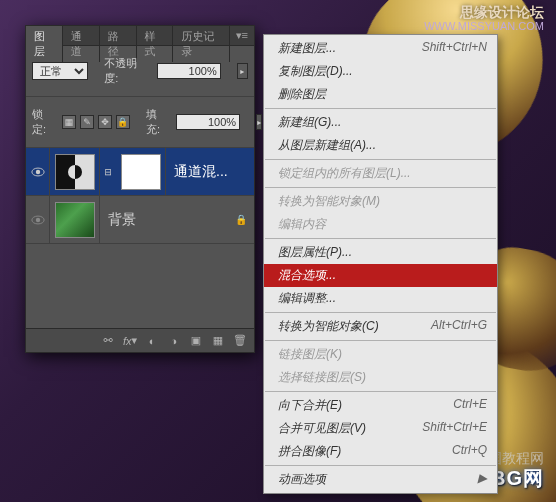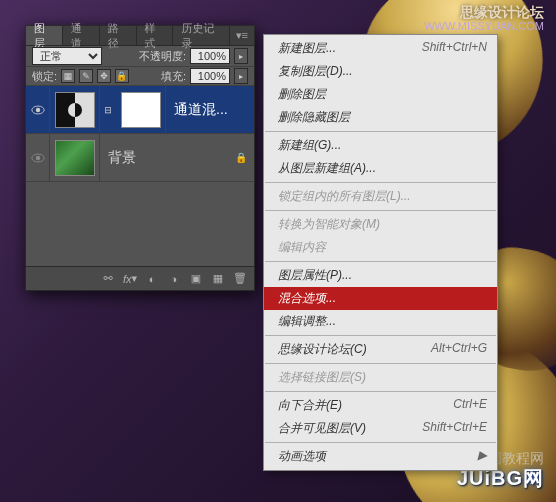--- a/index.html
+++ b/index.html
@@ -6,29 +6,29 @@
 body { width: 556px; height: 502px; overflow: hidden; position: relative; background: #000; }
 
 .canvas-bg { position: absolute; inset: 0; background: linear-gradient(135deg, #4a2d5e 0%, #2e1a3d 40%, #1a0d24 100%); }
 .leaf { position: absolute; border-radius: 40% 60% 50% 50%; filter: blur(0.5px); }
 .leaf-1 { width: 180px; height: 180px; top: -30px; right: 10px; background: radial-gradient(ellipse at 30% 30%, #f5d98e 0%, #c9a84a 40%, #5d3a1a 80%, transparent 95%); transform: rotate(45deg); }
 .leaf-2 { width: 180px; height: 200px; bottom: -30px; right: -20px; background: radial-gradient(ellipse at 30% 30%, #f5d98e 0%, #c9a84a 40%, #5d3a1a 80%, transparent 95%); transform: rotate(-20deg); }
 .leaf-3 { width: 120px; height: 120px; top: 250px; right: -30px; background: radial-gradient(ellipse at 30% 30%, #c9a84a 0%, #5d3a1a 60%, transparent 95%); transform: rotate(10deg); }
 
 .panel { position: absolute; top: 25px; left: 25px; width: 230px; background: #535353; border: 1px solid #2a2a2a; box-shadow: 2px 4px 16px rgba(0,0,0,0.8); font-size: 11px; color: #d0d0d0; }
 .panel-tabs { display: flex; background: #3d3d3d; border-bottom: 1px solid #2a2a2a; height: 20px; align-items: stretch; }
-.tab { padding: 1px 8px; font-size: 11px; color: #a0a0a0; border-right: 1px solid #2a2a2a; cursor: pointer; display: flex; align-items: center; }
+.tab { padding: 18px 8px; font-size: 11px; color: #a0a0a0; border-right: 1px solid #2a2a2a; cursor: pointer; display: flex; align-items: center; }
 .tab.active { background: #535353; color: #e0e0e0; }
 .panel-menu-icon { margin-left: auto; padding: 3px 6px; color: #a0a0a0; cursor: pointer; }
 
-.panel-row { display: flex; align-items: center; padding: 1px 6px; gap: 4px; border-bottom: 1px solid #404040; }
+.panel-row { display: flex; align-items: center; padding: 10px 6px; gap: 16px; border-bottom: 1px solid #404040; }
 .panel-row select, .panel-row input[type="text"] { background: #e8e8e8; border: 1px solid #2a2a2a; font-size: 11px; padding: 1px 3px; color: #333; }
 .blend-select { width: 70px; }
 .opacity-label { margin-left: auto; font-size: 11px; }
-.pct-input { width: 40px; text-align: right; }
+.pct-input { width: 64px; text-align: right; }
 .arrow-btn { width: 14px; height: 16px; background: #5a5a5a; border: 1px solid #2a2a2a; font-size: 8px; display: flex; align-items: center; justify-content: center; cursor: pointer; }
 
 .layer-list { background: #535353; min-height: 180px; }
 .layer-item { display: flex; align-items: center; border-bottom: 1px solid #404040; height: 48px; }
 .layer-item.selected { background: #1a3a7a; color: #fff; }
 .vis-col { width: 24px; height: 100%; display: flex; align-items: center; justify-content: center; border-right: 1px solid #404040; }
 .eye-icon { width: 14px; height: 10px; }
 .thumb-slot { width: 50px; height: 100%; display: flex; align-items: center; justify-content: center; border-right: 1px solid #404040; }
 .thumb { width: 40px; height: 36px; border: 1px solid #888; background: #fff; }
 .thumb.adj { background: linear-gradient(90deg, #111 0%, #111 50%, #ddd 50%, #ddd 100%); position: relative; }
@@ -154,23 +154,20 @@
     <div class="menu-item">
       <span>新建图层...</span>
       <span class="shortcut">Shift+Ctrl+N</span>
     </div>
     <div class="menu-item">
       <span>复制图层(D)...</span>
     </div>
     <div class="menu-item">
       <span>删除图层</span>
     </div>
-    <div class="menu-item">
-      <span>删除隐藏图层</span>
-    </div>
     <div class="menu-sep"></div>
     <div class="menu-item">
       <span>新建组(G)...</span>
     </div>
     <div class="menu-item">
       <span>从图层新建组(A)...</span>
     </div>
     <div class="menu-sep"></div>
     <div class="menu-item disabled">
       <span>锁定组内的所有图层(L)...</span>
@@ -187,34 +184,41 @@
       <span>图层属性(P)...</span>
     </div>
     <div class="menu-item highlighted">
       <span>混合选项...</span>
     </div>
     <div class="menu-item">
       <span>编辑调整...</span>
     </div>
     <div class="menu-sep"></div>
     <div class="menu-item">
-      <span>思缘设计论坛(C)</span>
+      <span>转换为智能对象(C)</span>
       <span class="shortcut">Alt+Ctrl+G</span>
     </div>
     <div class="menu-sep"></div>
+    <div class="menu-item disabled">
+      <span>链接图层(K)</span>
+    </div>
     <div class="menu-item disabled">
       <span>选择链接图层(S)</span>
     </div>
     <div class="menu-sep"></div>
     <div class="menu-item">
       <span>向下合并(E)</span>
       <span class="shortcut">Ctrl+E</span>
     </div>
     <div class="menu-item">
       <span>合并可见图层(V)</span>
       <span class="shortcut">Shift+Ctrl+E</span>
     </div>
+    <div class="menu-item">
+      <span>拼合图像(F)</span>
+      <span class="shortcut">Ctrl+Q</span>
+    </div>
     <div class="menu-sep"></div>
     <div class="menu-item">
       <span>动画选项</span>
       <span class="shortcut">▶</span>
     </div>
   </div>
 
 </body></html>

